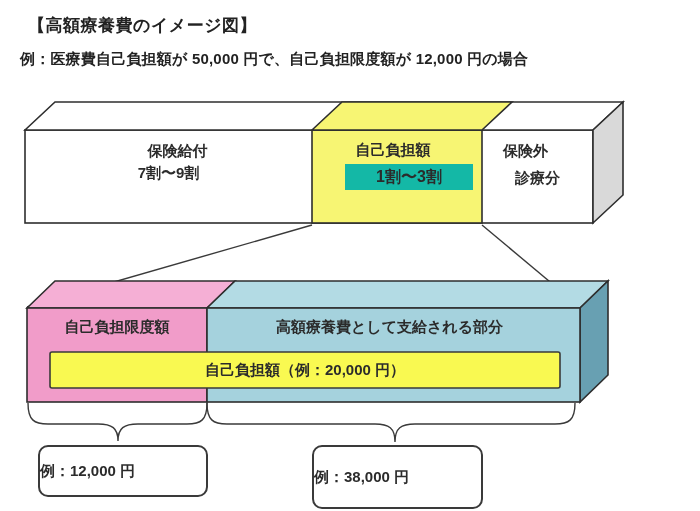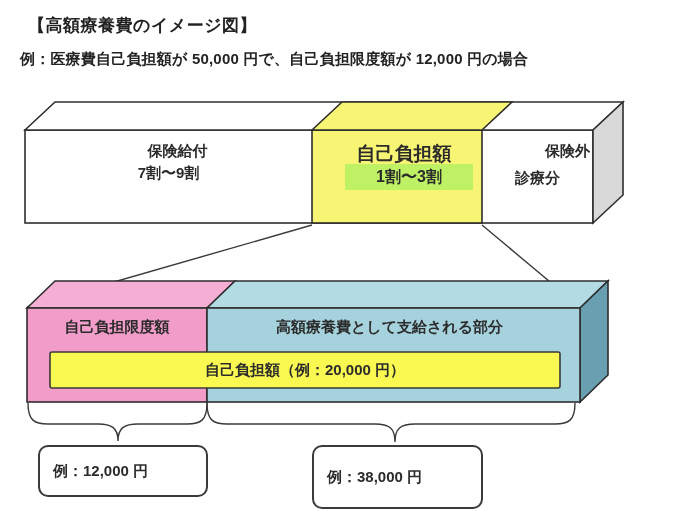--- a/index.html
+++ b/index.html
@@ -9,36 +9,36 @@
     color:#222;overflow:hidden;
   }
   .abs{position:absolute;}
   .lbl{position:absolute;font-weight:bold;color:#2b2b2b;text-align:center;white-space:nowrap;}
   #title{left:28px;top:14px;font-size:17px;font-weight:bold;letter-spacing:0.5px;}
   #subtitle{left:20px;top:50px;font-size:15px;font-weight:bold;letter-spacing:0.2px;}
 
   
   .t-sec1-l{left:25px;width:287px;top:142px;font-size:15px;padding-left:9px;}
   .t-sec1-s{left:25px;width:287px;top:164px;font-size:15px;}
-  .t-sec2-l{left:319px;width:170px;top:141px;font-size:19px;}
+  .t-sec2-l{left:308px;width:170px;top:141px;font-size:15px;}
   .t-sec2-hl{left:345px;width:128px;top:164px;height:26px;line-height:26px;
-             font-size:16px;background:#bef264;}
-  .t-sec3-l{left:482px;width:87px;top:142px;font-size:15px;padding-left:42px;}
+             font-size:16px;background:#14b8a6;}
+  .t-sec3-l{left:482px;width:87px;top:142px;font-size:15px;}
   .t-sec3-l2{left:482px;width:111px;top:169px;font-size:15px;}
 
   
   .b-sec1-l{left:27px;width:180px;top:318px;font-size:15px;}
   .b-sec2-l{left:207px;width:365px;top:318px;font-size:15px;}
   .b-inner-l{left:50px;width:510px;top:352px;height:36px;line-height:36px;font-size:15px;}
 
   
   .callout{
     position:absolute;background:#fff;border:2px solid #3a3a3a;border-radius:10px;
     display:flex;align-items:center;font-weight:bold;font-size:15px;color:#2b2b2b;
-    padding-left:13px;box-sizing:border-box;white-space:nowrap;
+    box-sizing:border-box;white-space:nowrap;
   }
   #callout-left{left:38px;top:445px;width:170px;height:52px;}
   #callout-right{left:312px;top:445px;width:171px;height:64px;}
 
   svg{position:absolute;left:0;top:0;}
   .stroke{stroke:#2e2e2e;stroke-width:1.6;stroke-linejoin:miter;}
   .thin{stroke:#3a3a3a;stroke-width:1.4;fill:none;}
 </style>
 </head>
 <body>

